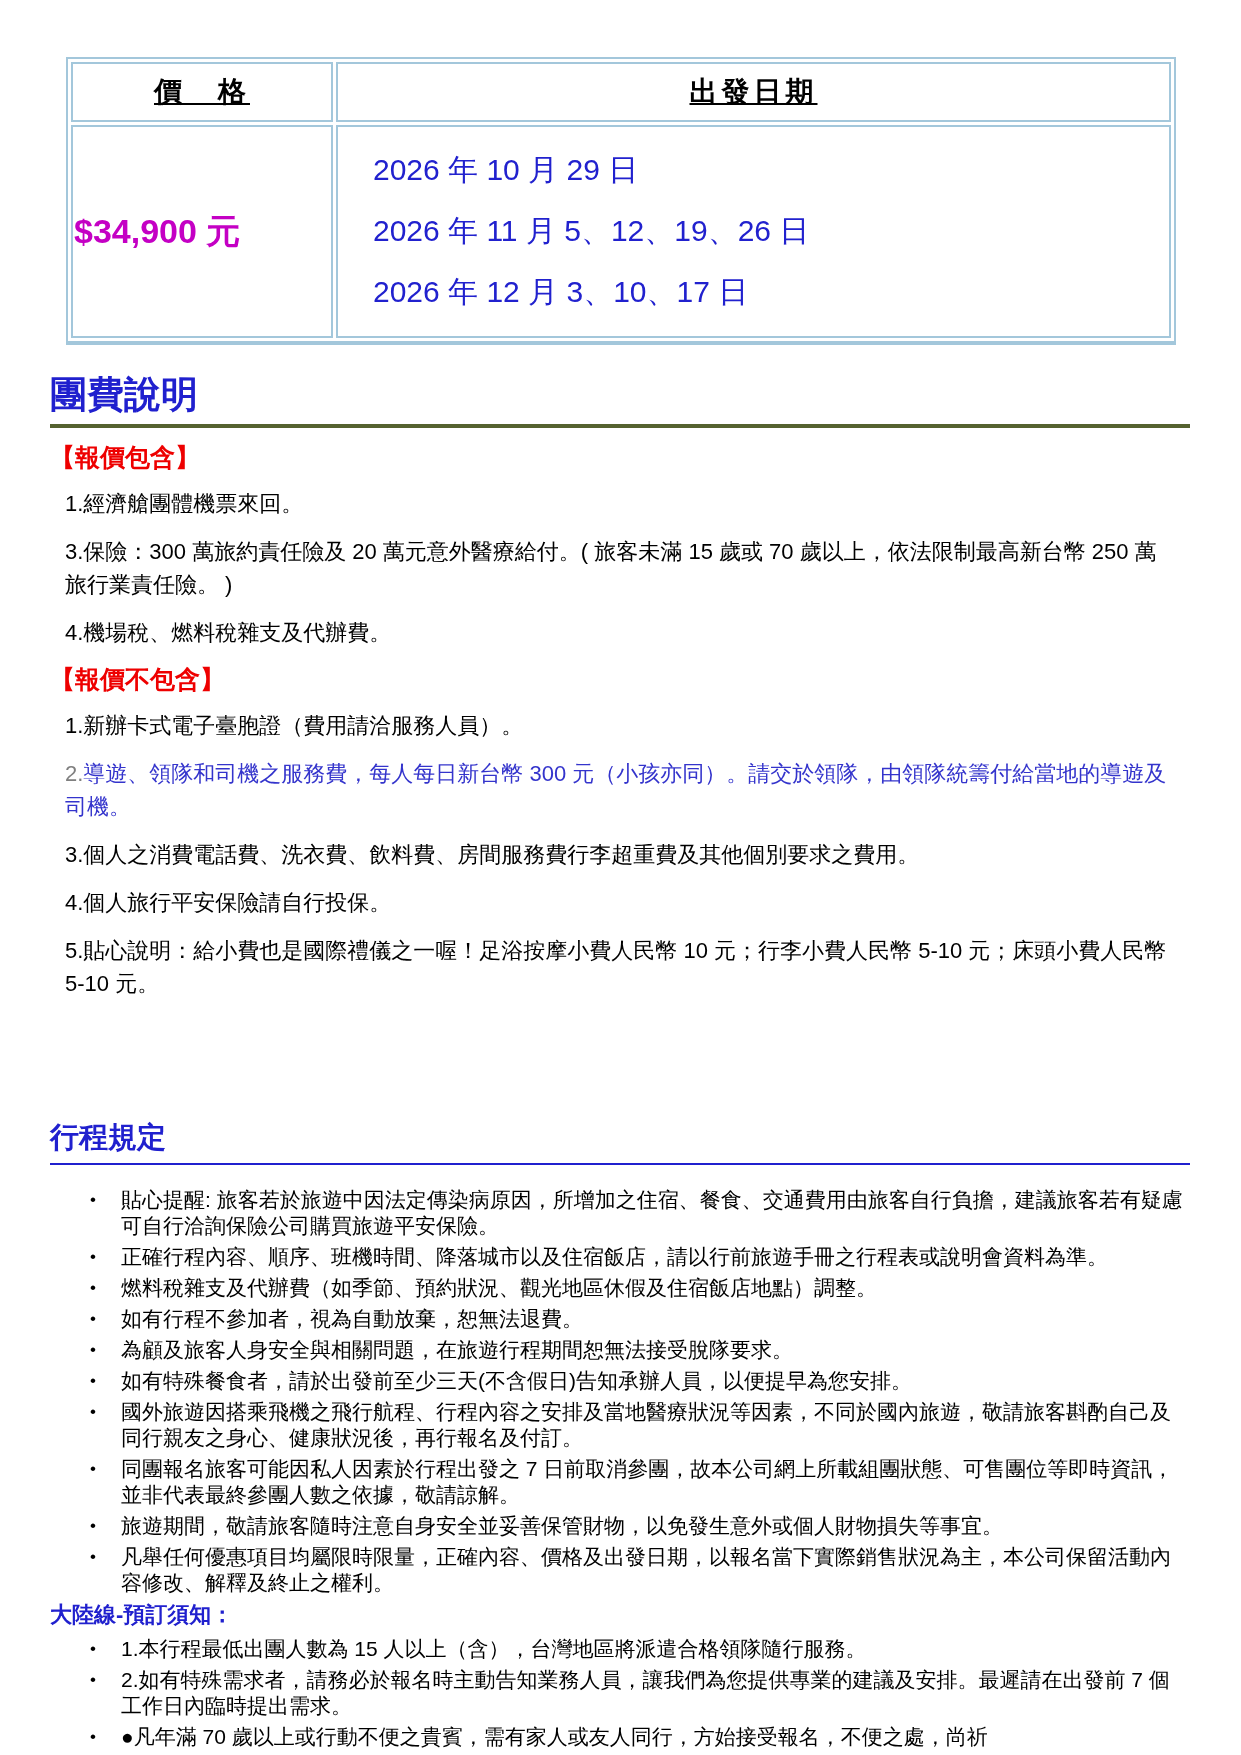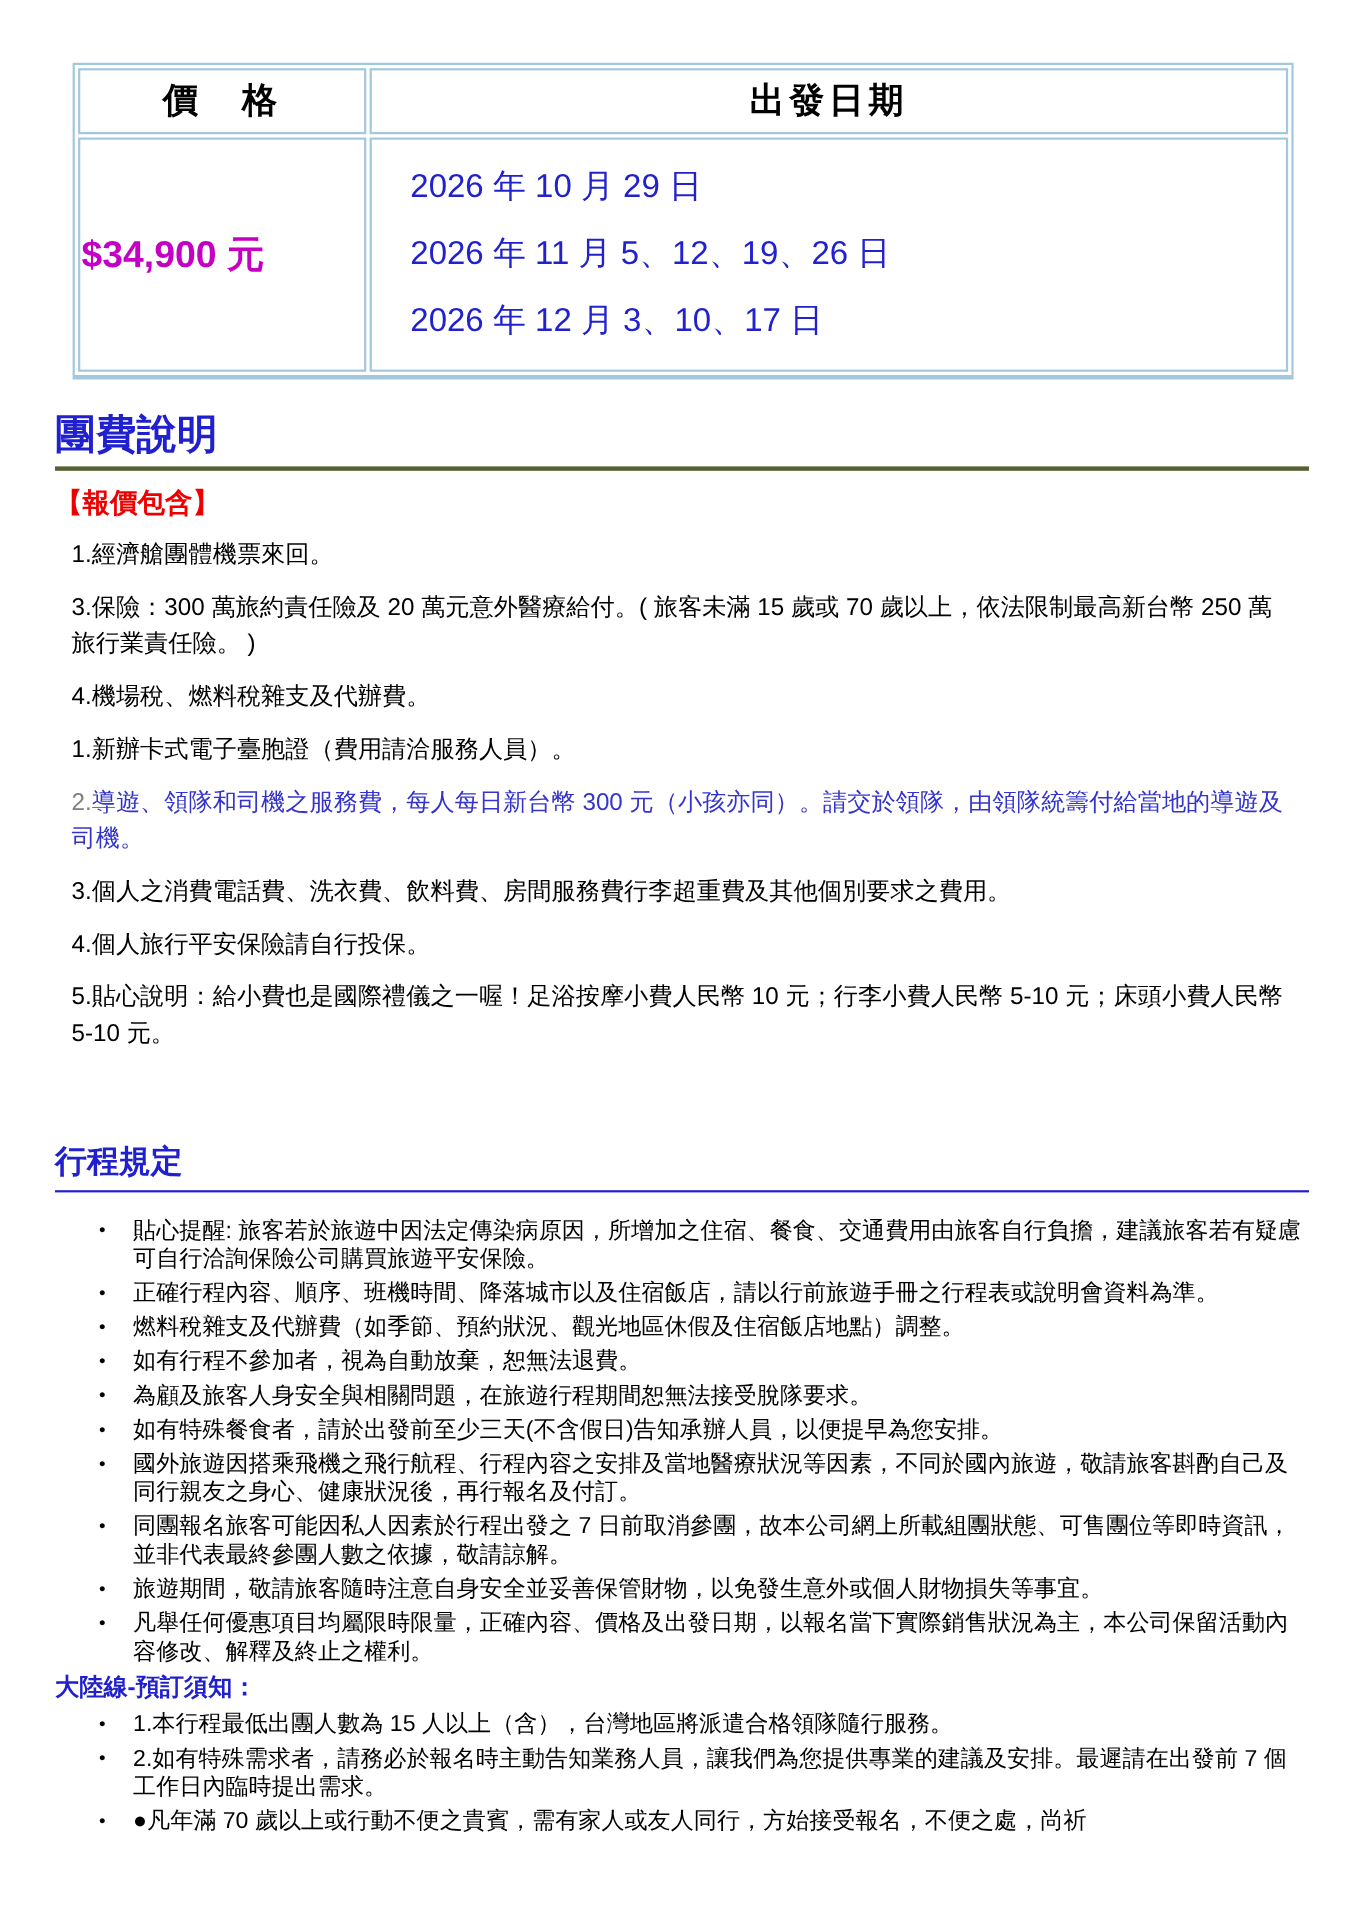--- a/index.html
+++ b/index.html
@@ -35,23 +35,24 @@
   }
   table.price-table td{
     border:2px solid var(--table-border);
     background:#fff;
     vertical-align:middle;
   }
   td.th{
     height:54px;
     text-align:center;
     font-weight:bold;
-    font-size:32px;
+    font-size:28px;
     letter-spacing:4px;
     color:#000;
+    text-decoration:underline;
   }
   td.price-col{width:256px;}
   td.price-cell{
     font-size:34px;
     font-weight:bold;
     color:var(--magenta);
   }
   td.dates-cell{padding:12px 10px 14px 12px;}
   .date-line{
     font-size:30px;
@@ -83,21 +84,21 @@
   .body-item{
     margin:15px;
     font-size:22px;
     line-height:33px;
     color:#000;
   }
   .num-gray{color:var(--gray);}
   .txt-blue{color:var(--item-blue);}
   
   .sec2-title{
-    margin:84px 0 0 0;
+    margin:120px 0 0 0;
     font-size:29px;
     font-weight:bold;
     color:var(--heading-blue);
     line-height:34px;
     padding-bottom:9px;
     border-bottom:2px solid var(--heading-blue);
   }
   ul.bullets{
     list-style:none;
     margin:22px 0 0 0;
@@ -151,20 +152,21 @@
   </table>
 
   <h1 class="sec1-title">團費說明</h1>
   <div class="olive-rule"></div>
 
   <h2 class="red-heading">【報價包含】</h2>
   <p class="body-item">1.經濟艙團體機票來回。</p>
   <p class="body-item">3.保險：300 萬旅約責任險及 20 萬元意外醫療給付。( 旅客未滿 15 歲或 70 歲以上，依法限制最高新台幣 250 萬旅行業責任險。 )</p>
   <p class="body-item">4.機場稅、燃料稅雜支及代辦費。</p>
 
+  <h2 class="red-heading">【報價不包含】</h2>
   <p class="body-item"><span>1.</span><span>新辦卡式電子臺胞證（費用請洽服務人員）。</span></p>
   <p class="body-item"><span class="num-gray">2.</span><span class="txt-blue">導遊、領隊和司機之服務費，每人每日新台幣 300 元（小孩亦同）。請交於領隊，由領隊統籌付給當地的導遊及司機。</span></p>
   <p class="body-item"><span>3.</span><span>個人之消費電話費、洗衣費、飲料費、房間服務費行李超重費及其他個別要求之費用。</span></p>
   <p class="body-item"><span>4.</span><span>個人旅行平安保險請自行投保。</span></p>
   <p class="body-item"><span>5.</span><span>貼心說明：給小費也是國際禮儀之一喔！足浴按摩小費人民幣 10 元；行李小費人民幣 5-10 元；床頭小費人民幣 5-10 元。</span></p>
 
   <h2 class="sec2-title">行程規定</h2>
 
   <ul class="bullets">
     <li>

